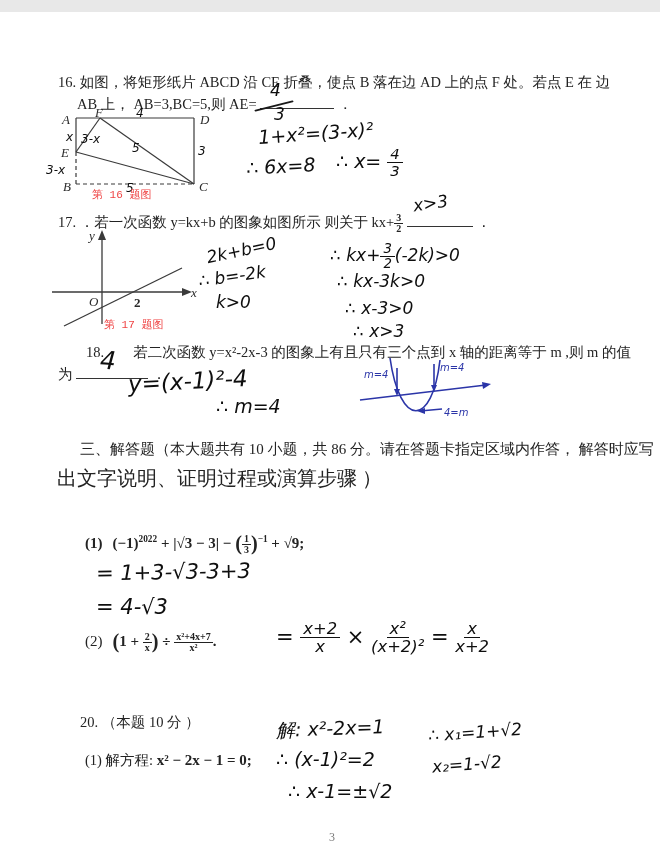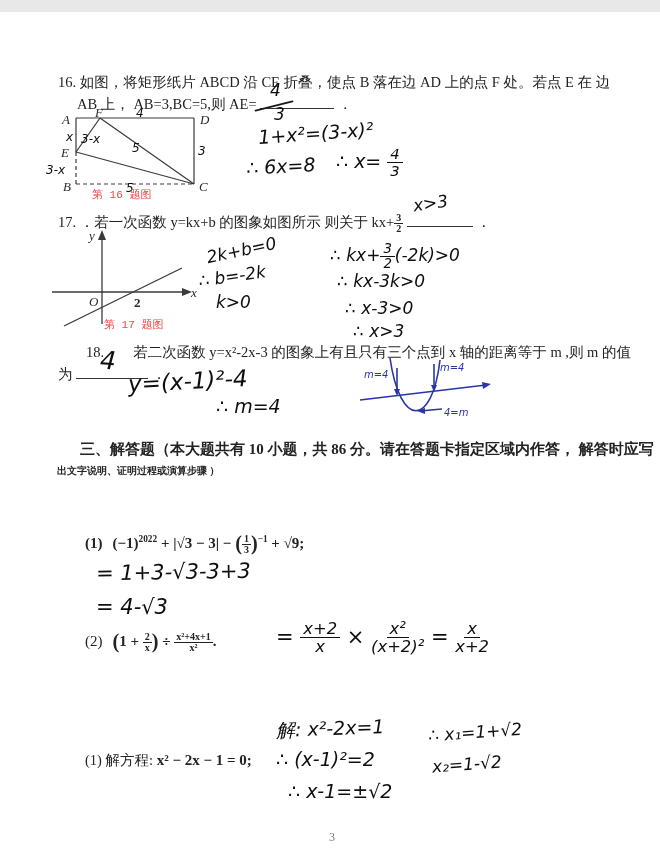--- a/index.html
+++ b/index.html
@@ -1,20 +1,20 @@
 <!DOCTYPE html>
 <html><head>
 <meta charset="utf-8">
 <style>
   html,body{margin:0;padding:0;background:#e8e8e8;}
   .page{position:relative;width:660px;height:854px;background:#ffffff;margin:12px auto;overflow:hidden;
         font-family:"Liberation Serif",serif;color:#232323;}
   .pt{position:absolute;font-size:14.5px;line-height:1.4;white-space:nowrap;}
   .cap{font-size:11px;color:#ef4444;font-family:Liberation Mono, monospace;}
-  .bold{font-weight:bold;}
+  .bold{font-weight:normal;}
   .math{font-weight:bold;font-size:15px;}
   sup{font-size:0.62em;}
   .blank{display:inline-block;border-bottom:1.2px solid #333;height:15px;vertical-align:baseline;position:relative;}
   .pfrac{display:inline-flex;flex-direction:column;align-items:center;vertical-align:middle;
          line-height:1.05;font-size:10px;font-weight:bold;}
   .pfrac .fnum{border-bottom:1px solid #222;padding:0 2px;}
   .bigp{font-size:1.35em;font-weight:bold;vertical-align:-2px;}
   .hand{position:absolute;font-family:"DejaVu Sans",sans-serif;font-style:italic;color:#0e0e0e;white-space:nowrap;}
   .hw17{font-size:17px;}
   .hw20{font-size:19px;}
@@ -142,38 +142,38 @@
     <polygon points="41,40 38,33 44,33" fill="#2b35a8"></polygon>
     <polygon points="78,36 75,29 81,29" fill="#2b35a8"></polygon>
     <polygon points="61,55 69,52 69,58" fill="#2b35a8"></polygon>
     <polygon points="135,28 126,26 127,33" fill="#2b35a8"></polygon>
     <text class="skblue" x="8" y="22">m=4</text>
     <text class="skblue" x="84" y="15">m=4</text>
     <text class="skblue" x="88" y="60">4=m</text>
   </svg>
 
   <div class="pt bold" style="left:80px;top:427px;font-size:15px">三、解答题（本大题共有 10 小题，共 86 分。请在答题卡指定区域内作答， 解答时应写</div>
-  <div class="pt bold" style="left:57px;top:452px;font-size:10px">出文字说明、证明过程或演算步骤 ）</div>
+  <div class="pt bold" style="left:57px;top:452px;font-size:20px">出文字说明、证明过程或演算步骤 ）</div>
 
 
   <div class="pt math" style="left:85px;top:517px">
     <span style="margin-right:10px">(1)</span><span>(−1)</span><sup>2022</sup><span> + |√3 − 3| − </span><span class="bigp">(</span><span class="pfrac">
         <span class="fnum">1</span>
         <span>3</span>
       </span><span class="bigp">)</span><sup>−1</sup><span> + √9;</span>
   </div>
   <div class="hand hw22" style="left:96px;top:548px;transform:rotate(-1deg)">= 1+3-√3-3+3</div>
   <div class="hand hw22" style="left:96px;top:583px">= 4-√3</div>
 
   <div class="pt math" style="left:85px;top:615px">
     <span style="margin-right:10px;font-weight:normal">(2)</span><span class="bigp">(</span><span>1 + </span><span class="pfrac">
         <span class="fnum">2</span>
         <span>x</span>
       </span><span class="bigp">)</span><span> ÷ </span><span class="pfrac">
-        <span class="fnum">x²+4x+1</span>
+        <span class="fnum">x²+4x+7</span>
         <span>x²</span>
       </span><span>.</span>
   </div>
   <div class="hand hw22" style="left:276px;top:608px">
     <span>=</span>
     <span class="hfrac">
         <span class="fnum">x+2</span>
         <span>x</span>
       </span>
     <span>×</span>
@@ -181,20 +181,21 @@
         <span class="fnum">x²</span>
         <span>(x+2)²</span>
       </span>
     <span>=</span>
     <span class="hfrac">
         <span class="fnum">x</span>
         <span>x+2</span>
       </span>
   </div>
 
+  <div class="pt" style="left:80px;top:700px">20. （本题 10 分 ）</div>
   <div class="pt" style="left:85px;top:738px">
     <span>(1) 解方程:  </span><span class="math">x² − 2x − 1 = 0;</span>
   </div>
   <div class="hand hw20" style="left:276px;top:704px;transform:rotate(-2deg)">解: x²-2x=1</div>
   <div class="hand hw20" style="left:276px;top:736px">∴ (x-1)²=2</div>
   <div class="hand hw20" style="left:288px;top:768px">∴ x-1=±√2</div>
   <div class="hand hw17" style="left:428px;top:710px;transform:rotate(-4deg)">∴ x₁=1+√2</div>
   <div class="hand hw17" style="left:432px;top:742px;transform:rotate(-4deg)">x₂=1-√2</div>
 
   <div class="pagenum" style="left:329px;top:818px">3</div>

